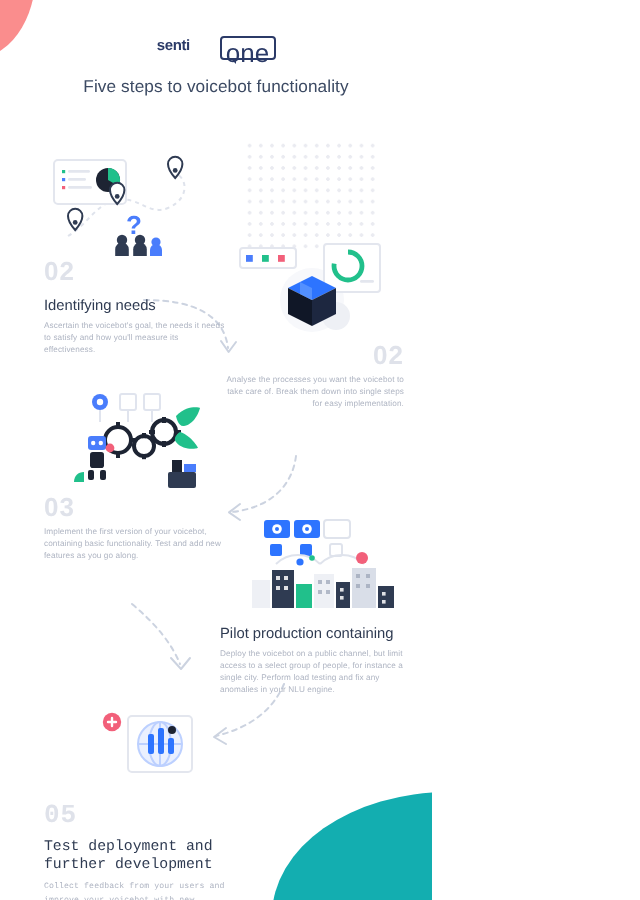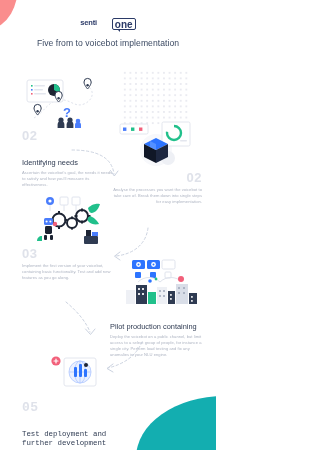--- a/index.html
+++ b/index.html
@@ -36,21 +36,21 @@
   .logo{
     position:absolute;left:0;right:0;top:18px;
     display:flex;justify-content:center;gap:15px;
     height:12px;
   }
   .logo-senti{
     font-size:7.5px;font-weight:bold;color:#2b3a67;letter-spacing:-.2px;
   }
   .logo-one{
     position:relative;
-    font-size:10px;font-weight:bold;color:#2b3a67;
+    font-size:13px;font-weight:normal;color:#2b3a67;
     border:1.2px solid #2b3a67;border-radius:2px;
     padding:0.5px 2px 1px 2px;line-height:1;
   }
   .logo-one:after{
     content:"";position:absolute;left:4px;bottom:-3px;
     width:0;height:0;border-left:3px solid transparent;
     border-right:0 solid transparent;border-top:3.2px solid #2b3a67;
   }
   .page-title{
     position:absolute;left:0;right:0;top:38px;text-align:center;
@@ -61,21 +61,21 @@
   .step{position:absolute;width:92px;}
   .step.left{left:22px;}
   .step.right{left:110px;}
 
   .illus{position:relative;width:92px;}
   .step-num{
     font-size:13px;color:#dfe2ea;font-weight:bold;line-height:1;
     margin-top:1px;letter-spacing:.5px;
   }
   .step-head{
-    font-size:7.4px;color:#2f3b52;line-height:1.28;margin-top:16px;
+    font-size:7.4px;color:#2f3b52;line-height:1.28;margin-top:6px;
   }
   .step-body{
     font-size:4.1px;color:#aeb4c2;line-height:1.5;margin-top:2.5px;
     letter-spacing:.05px;
   }
 
   
   .conn{position:absolute;pointer-events:none;}
 
   svg{display:block;overflow:visible;}
@@ -87,21 +87,21 @@
 
   <div class="corner-tl"></div>
   <div class="corner-br"></div>
   <div class="dotgrid"></div>
 
   <div class="logo">
     <span class="logo-senti">senti</span>
     <span class="logo-one">one</span>
   </div>
 
-  <div class="page-title">Five from to voicebot implementation</div>
+  <div class="page-title">Five steps to voicebot functionality</div>
 
   <svg class="conn" style="left:70px;top:148px;" width="60" height="34" viewBox="0 0 60 34">
     <path d="M2 2 C 28 2, 42 10, 44 26" fill="none" stroke="#ccd3e0" stroke-width="1" stroke-dasharray="2.4 2.4" stroke-linecap="round"></path>
     <path d="M40.5 22.5 L44.3 28 L48 23" fill="none" stroke="#ccd3e0" stroke-width="1" stroke-linecap="round" stroke-linejoin="round"></path>
   </svg>
 
   <svg class="conn" style="left:108px;top:226px;" width="44" height="38" viewBox="0 0 44 38">
     <path d="M40 2 C 38 18, 26 28, 8 30" fill="none" stroke="#ccd3e0" stroke-width="1" stroke-dasharray="2.4 2.4" stroke-linecap="round"></path>
     <path d="M12 26 L6.5 30.2 L12 34" fill="none" stroke="#ccd3e0" stroke-width="1" stroke-linecap="round" stroke-linejoin="round"></path>
   </svg>

